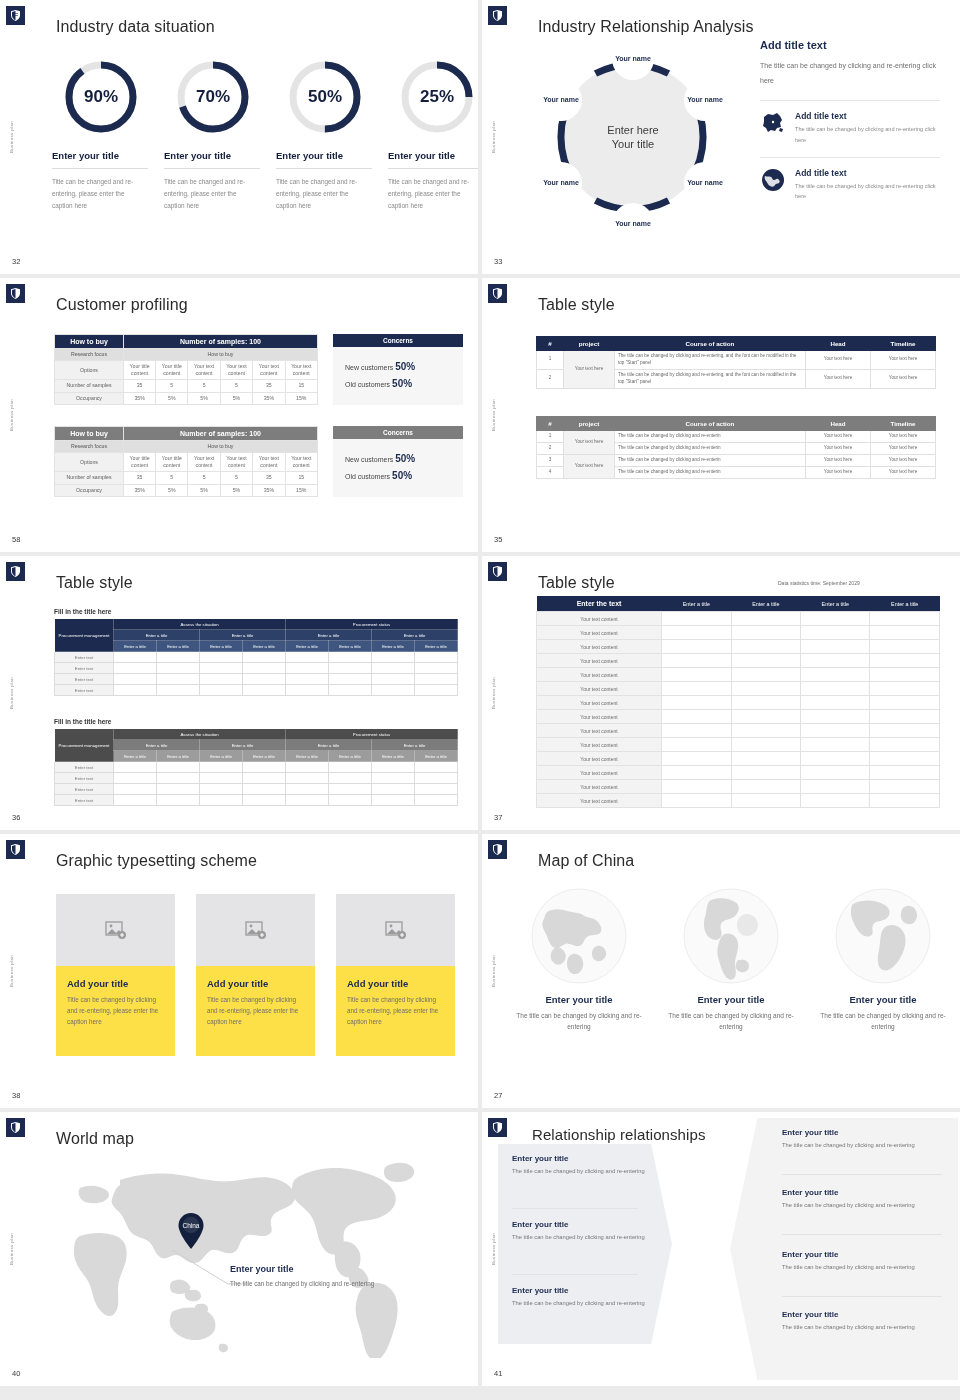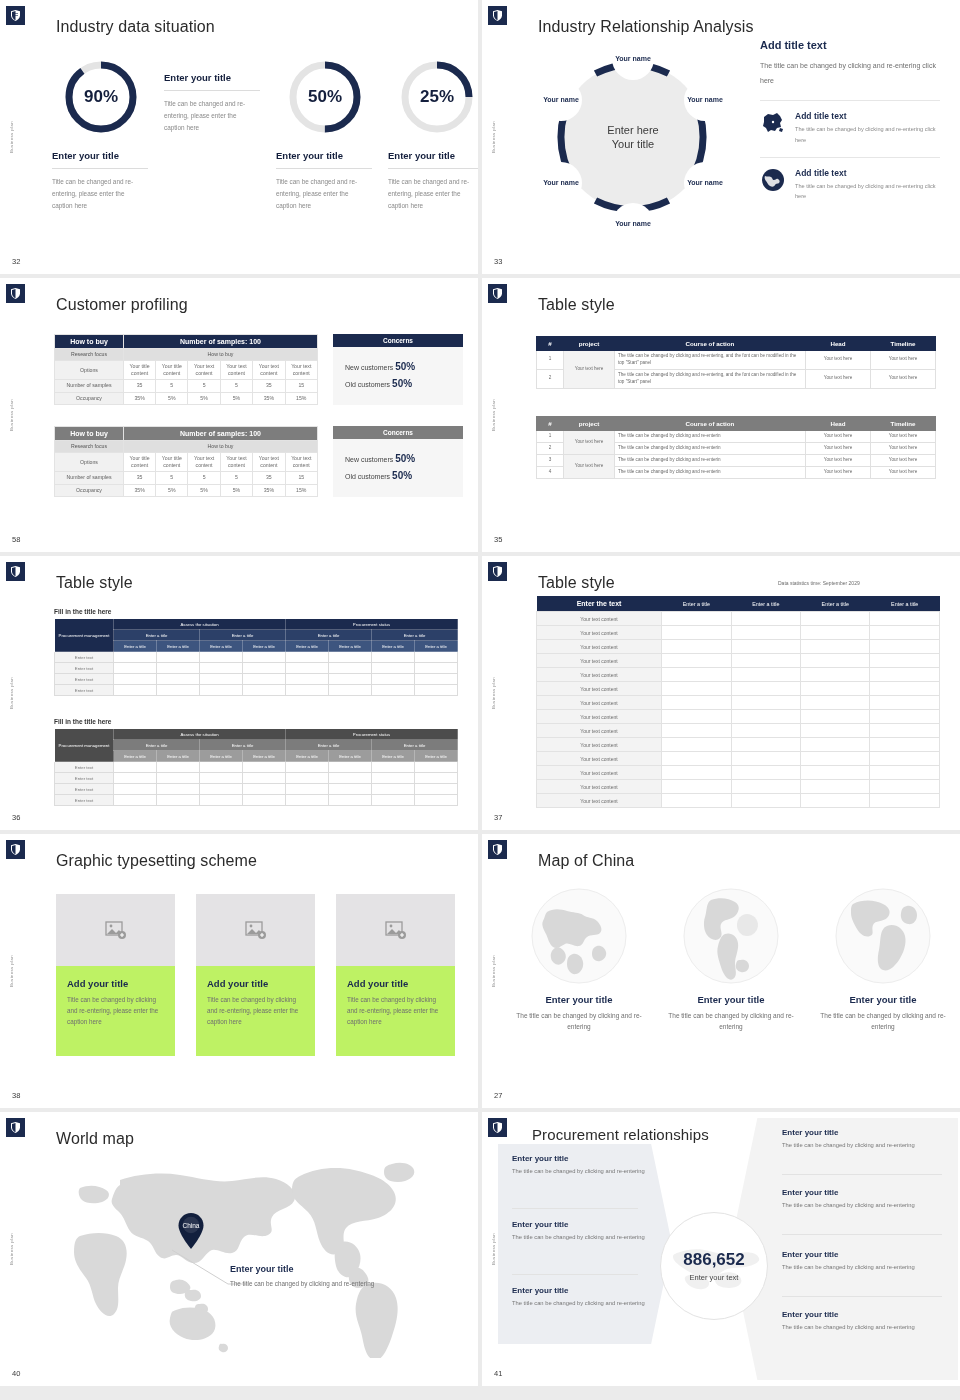--- a/index.html
+++ b/index.html
@@ -79,21 +79,21 @@
   .t37 th{background:#1b2a4e;color:#fff;font-weight:700;padding:4px 2px;text-align:center;font-size:7px;}
   .t37 th.sm{font-size:5.4px;font-weight:400;}
   .t37 td{border:1px solid #e2e2e2;height:9px;color:#6c6c6c;}
   .t37 td.first{background:#f3f3f3;text-align:center;padding:2px 0;}
   .dstat{position:absolute;font-size:5px;color:#6c6c6c;}
 
   
   .cards{position:absolute;left:56px;top:60px;display:flex;gap:21px;}
   .card{width:119px;}
   .card .ph{height:72px;background:#e4e3e5;display:flex;align-items:center;justify-content:center;}
-  .card .bd{background:#bef264;padding:12px 11px 16px;height:62px;}
+  .card .bd{background:#fde047;padding:12px 11px 16px;height:62px;}
   .card h4{margin:0 0 5px;font-size:9.5px;font-weight:700;color:#1b2a4e;}
   .card p{margin:0;font-size:6.3px;line-height:1.75;color:#6f6f6f;}
 
   
   .globes{position:absolute;left:32px;top:48px;display:flex;gap:22px;}
   .gcol{width:130px;text-align:center;}
   .gcol .gw{height:108px;display:flex;align-items:center;justify-content:center;}
   .gcol h4{margin:4px 0 5px;font-size:9.5px;font-weight:700;color:#1b2a4e;}
   .gcol p{margin:0;font-size:6.5px;line-height:1.7;color:#6f6f6f;}
 
@@ -140,20 +140,27 @@
         <svg width="78" height="78" viewBox="0 0 78 78">
               <circle cx="39" cy="39" r="32" fill="none" stroke="#e4e4e4" stroke-width="7"></circle>
               <circle cx="39" cy="39" r="32" fill="none" stroke="#1b2a4e" stroke-width="7" stroke-dasharray="180.9 201" stroke-linecap="butt"></circle>
             </svg>
         <div class="dnum">90%</div>
       </div>
       <div class="dttl">Enter your title</div>
       <div class="ddesc">Title can be changed and re-entering, please enter the caption here</div>
     </div>
     <div class="dcol">
+      <div class="dwrap">
+        <svg width="78" height="78" viewBox="0 0 78 78">
+              <circle cx="39" cy="39" r="32" fill="none" stroke="#e4e4e4" stroke-width="7"></circle>
+              <circle cx="39" cy="39" r="32" fill="none" stroke="#1b2a4e" stroke-width="7" stroke-dasharray="140.7 201"></circle>
+            </svg>
+        <div class="dnum">70%</div>
+      </div>
       <div class="dttl">Enter your title</div>
       <div class="ddesc">Title can be changed and re-entering, please enter the caption here</div>
     </div>
     <div class="dcol">
       <div class="dwrap">
         <svg width="78" height="78" viewBox="0 0 78 78">
               <circle cx="39" cy="39" r="32" fill="none" stroke="#e4e4e4" stroke-width="7"></circle>
               <circle cx="39" cy="39" r="32" fill="none" stroke="#1b2a4e" stroke-width="7" stroke-dasharray="100.5 201"></circle>
             </svg>
         <div class="dnum">50%</div>
@@ -896,33 +903,22 @@
     <div class="hexL"></div>
     <div class="hexR"></div>
   </div>
   <div class="logo">
         <svg width="13" height="13" viewBox="0 0 13 13">
           <path d="M6.5 1 11 2.3v4.2c0 2.6-2.1 4.6-4.5 5.4C4.1 11.1 2 9.1 2 6.5V2.3z" fill="#fff"></path>
           <path d="M6.5 2 6.5 11.2C4.4 10.4 3 8.7 3 6.5V3z" fill="#1b2a4e"></path>
         </svg>
       </div>
   <div class="vtext">Business plan</div>
-  <div class="title sm" style="left:50px;top:14px;">Procurement relationships</div>
-
-  <div class="pcircle">
-    <svg width="106" height="106" viewBox="0 0 106 106">
-      <g fill="#d5d5d5">
-        <path d="M16 40c10-4 22-5 32-2s20 4 30 2 18 0 20 5-8 8-14 9-16 0-22 4-10 8-18 7-16-6-22-10-10-8-10-11 2-3 4-4z"></path>
-        <path d="M28 62c6-2 14 0 18 4s2 9-4 10-14-2-17-7 0-6 3-7z"></path>
-        <path d="M62 60c8-2 16 1 18 6s-4 9-12 9-14-3-14-8 4-6 8-7z"></path>
-      </g>
-    </svg>
-    <div class="bignum">886,652</div>
-    <div class="sub">Enter your text</div>
-  </div>
+  <div class="title sm" style="left:50px;top:14px;">Relationship relationships</div>
+
 
   <div class="pitem" style="left:30px;top:42px;">
     <h4>Enter your title</h4>
     <p>The title can be changed by clicking and re-entering</p>
   </div>
   <div class="pdiv" style="left:30px;top:96px;width:126px;"></div>
   <div class="pitem" style="left:30px;top:108px;">
     <h4>Enter your title</h4>
     <p>The title can be changed by clicking and re-entering</p>
   </div>

